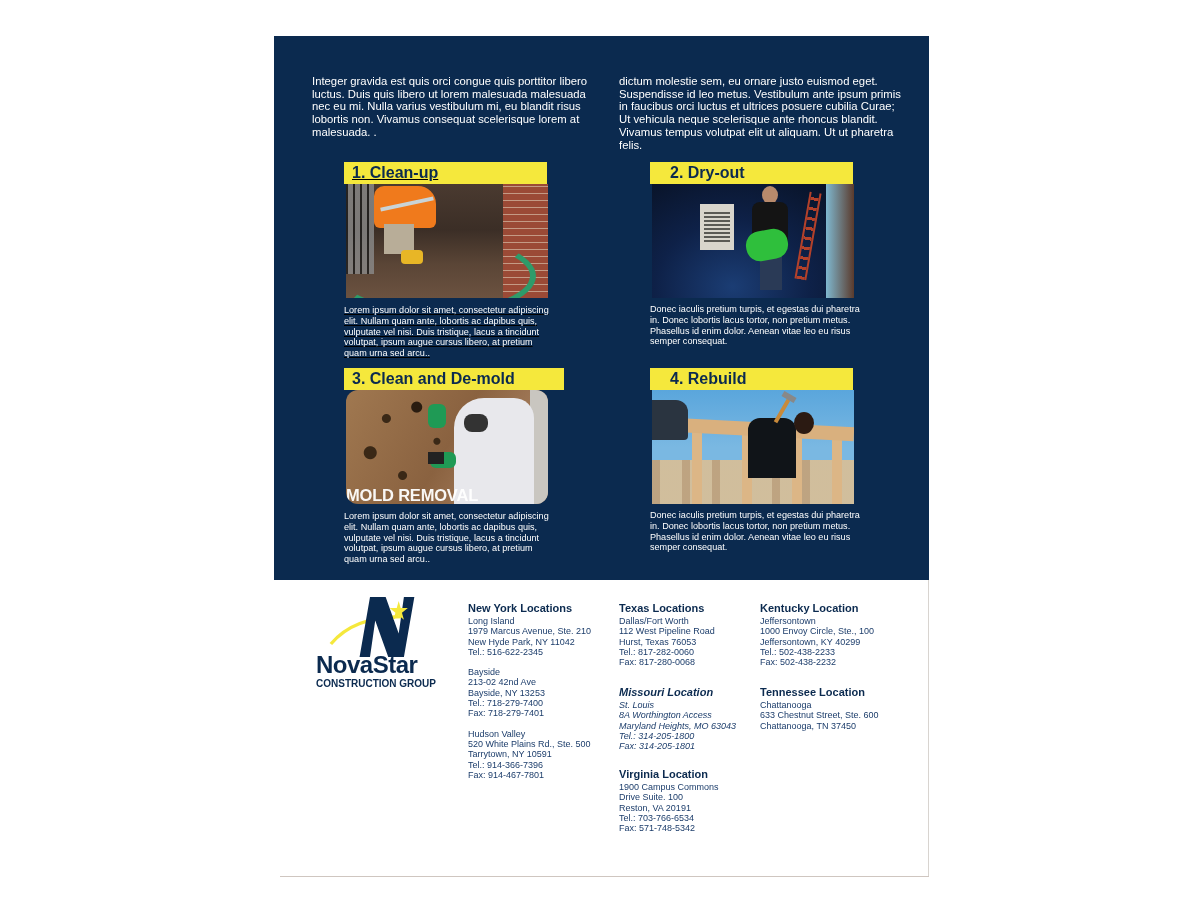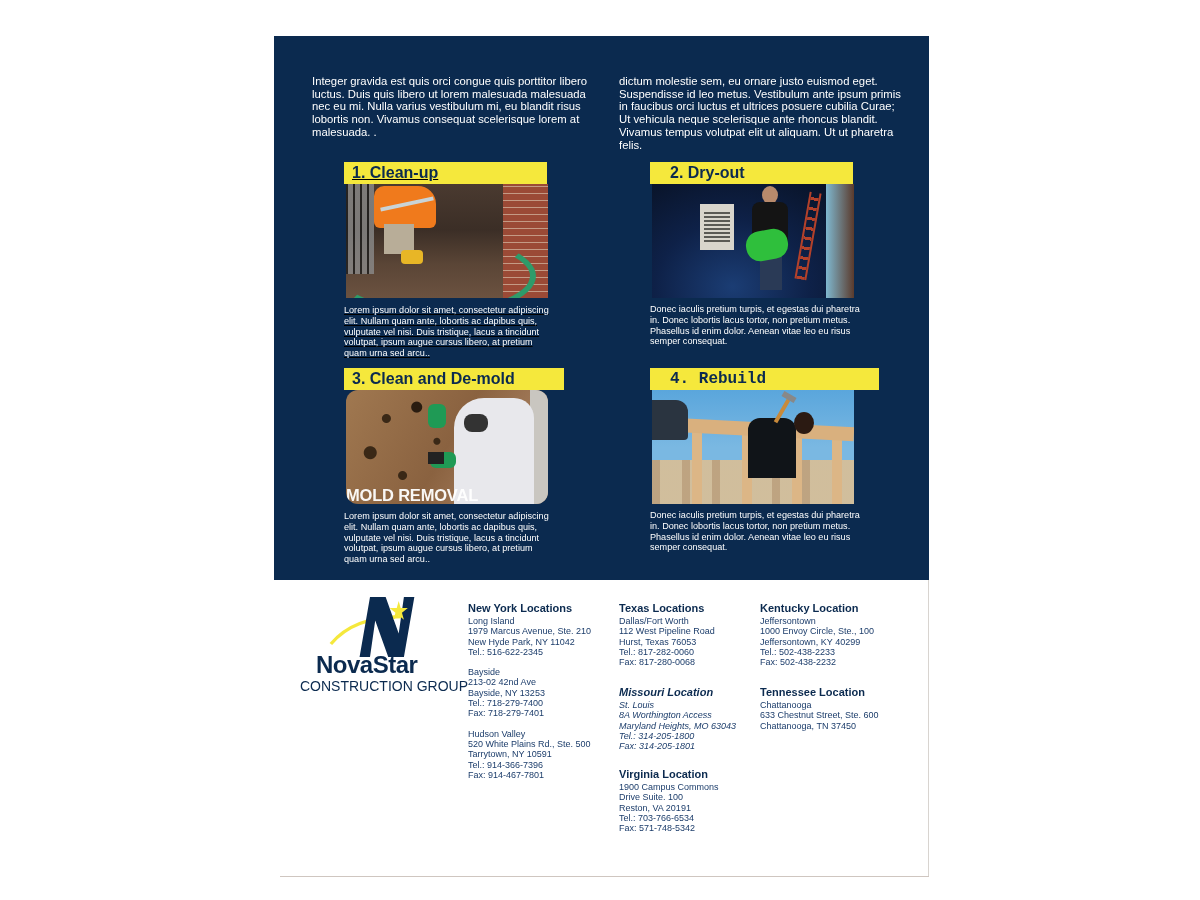--- a/index.html
+++ b/index.html
@@ -21,21 +21,21 @@
   .step-photo { position: relative; width: 202px; height: 114px; margin-left: 2px; overflow: hidden; }
   .step-desc { color: #ffffff; font-size: 9.1px; line-height: 10.8px; margin-top: 6px; width: 210px; }
 
   .s1 { left: 344px; top: 162px; text-decoration: underline; }
   .s1 .step-title { padding-left: 8px; width: 203px; }
   .s2 { left: 650px; top: 162px; }
   .s2 .step-title { padding-left: 20px; width: 203px; }
   .s3 { left: 344px; top: 368px; }
   .s3 .step-title { padding-left: 8px; width: 220px; }
   .s4 { left: 650px; top: 368px; }
-  .s4 .step-title { padding-left: 20px; width: 229px; font-family: Liberation Mono, monospace; }
+  .s4 .step-title { padding-left: 20px; width: 203px; }
   .s1 .step-desc, .s3 .step-desc { margin-top: 7px; }
 
   
   .p1 { background: linear-gradient(180deg,#4a3a30 0%,#3b2e26 40%,#5a4536 70%,#6b5240 100%); }
   .p1 .brick { position:absolute; right:0; top:0; width:45px; height:114px;
     background: repeating-linear-gradient(0deg,#9b4a36 0 6px,#c49a85 6px 7px); }
   .p1 .railing { position:absolute; left:0; top:0; width:28px; height:90px;
     background: repeating-linear-gradient(90deg,#1d1d1d 0 2px,#8b8b8b 2px 7px); opacity:.8; }
   .p1 .vest { position:absolute; left:28px; top:2px; width:62px; height:42px; background:#f07a1c; border-radius: 10px 18px 6px 6px; }
   .p1 .stripe { position:absolute; left:34px; top:18px; width:54px; height:4px; background:#c9d3d6; transform:rotate(-12deg); }
@@ -78,21 +78,21 @@
   .p4 .worker-body { position:absolute; left:96px; top:28px; width:48px; height:60px; background:#101418; border-radius:12px 12px 0 0; }
   .p4 .worker-head { position:absolute; left:142px; top:22px; width:20px; height:22px; background:#2b1a12; border-radius:50%; }
   .p4 .hammer { position:absolute; left:128px; top:8px; width:4px; height:26px; background:#c88a3a; transform:rotate(30deg); }
   .p4 .hammer-head { position:absolute; left:130px; top:4px; width:14px; height:6px; background:#888; transform:rotate(30deg); }
   .p4 .worker2 { position:absolute; left:0; top:10px; width:36px; height:40px; background:#2a3440; border-radius:0 12px 4px 0; }
 
   
   .logo { position: absolute; left: 300px; top: 597px; width: 145px; height: 92px; }
   .logo-n { position:absolute; left:30px; top:0; width:64px; height:46px; }
   .logo-word { position:absolute; left:16px; top:54px; color:#0b2a4f; font-weight:bold; font-size:24px; letter-spacing:-0.5px; white-space:nowrap; }
-  .logo-sub { position:absolute; left:0; top:81px; color:#0b2a4f; font-weight:normal; font-size:14px; white-space:nowrap; }
+  .logo-sub { position:absolute; left:16px; top:81px; color:#0b2a4f; font-weight:bold; font-size:10px; white-space:nowrap; }
 
   .loc { position: absolute; color: #1c3d6b; }
   .loc h3 { font-size: 11px; font-weight: bold; color: #0b2a4f; line-height: 14px; margin-bottom: 1px; }
   .loc .line { font-size: 9px; line-height: 10.3px; white-space: nowrap; }
   .loc .gap { height: 10px; }
 
   .ny { left: 468px; top: 601px; }
   .tx { left: 619px; top: 601px; }
   .mo { left: 619px; top: 685px; font-style: italic; }
   .va { left: 619px; top: 767px; }

